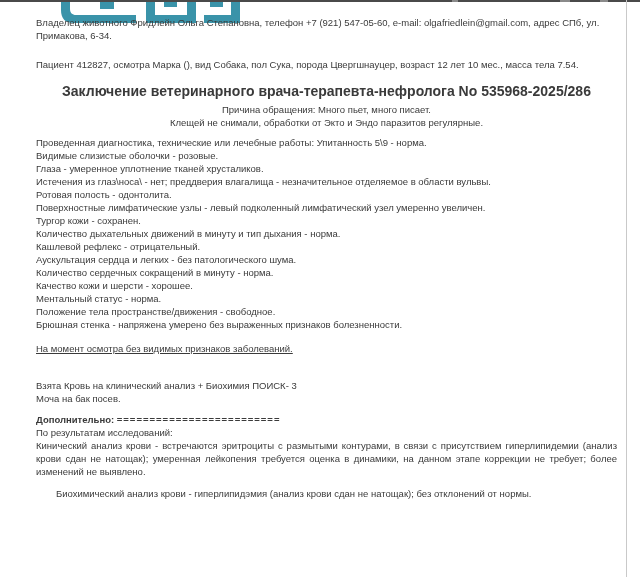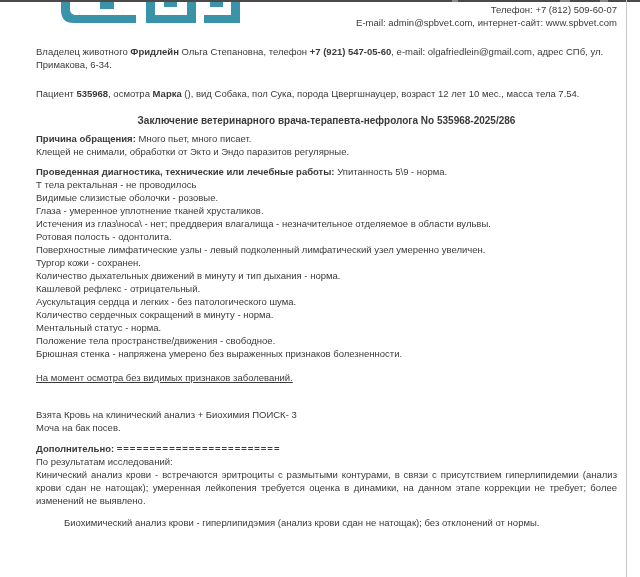--- a/index.html
+++ b/index.html
@@ -10,33 +10,33 @@
   }
   .top-line{position:absolute;top:0;left:0;width:640px;height:2px;background:#4a4a4a;}
   .page-edge{position:absolute;top:0;right:13px;width:1px;height:577px;background:#c9c9c9;}
   .remnant{position:absolute;top:0;height:2px;background:#8a8a8a;}
   .logo{position:absolute;left:58px;top:2px;width:182px;height:21px;}
   .content{
     position:absolute;left:36px;top:0;width:581px;
     font-size:9.5px;line-height:13px;
   }
   .contact{padding-top:3px;text-align:right;}
-  .b{font-weight:bold;}
+  .b{font-weight:normal;}
   .owner{margin:16px 0 0 0;}
   .patient{margin:16px 0 0 0;}
-  .title{margin:14px 0 0 0;text-align:center;font-weight:bold;font-size:10px;}
-  .reason{margin:5px 0 0 0;}
+  .title{margin:14px 0 0 0;text-align:center;font-weight:bold;font-size:14px;}
+  .reason{margin:5px 0 0 0;text-align:center;}
   .diag{margin:7px 0 0 0;}
   .finding{white-space:normal;}
   .summary{margin:11px 0 0 0;text-decoration:underline;}
   .procedures{margin:24px 0 0 0;}
   .additional{margin:8px 0 0 0;font-weight:bold;}
   .additional .sep{letter-spacing:1px;}
   .results-par{margin:0;text-align:justify;}
-  .biochem{margin:9px 0 0 12px;padding-left:16px;}
+  .biochem{margin:9px 0 0 4px;padding-left:16px;}
 </style>
 </head>
 <body>
 
 <div class="top-line"></div>
 <div class="page-edge"></div>
 <div class="remnant" style="left:452px;width:6px;"></div>
 <div class="remnant" style="left:560px;width:10px;"></div>
 <div class="remnant" style="left:600px;width:8px;"></div>
 
@@ -51,49 +51,45 @@
       <rect x="106" y="0" width="13" height="5"></rect>
       <rect x="146" y="13" width="36" height="8"></rect>
       <rect x="173" y="0" width="9" height="13"></rect>
       <rect x="152" y="0" width="13" height="5"></rect>
     </g>
   </svg>
 </div>
 
 <div class="content">
 
-  <div class="contact">
-    <div>Телефон: +7 (812) 509-60-07</div>
-    <div>E-mail: admin@spbvet.com, интернет-сайт: www.spbvet.com</div>
-  </div>
 
   <p class="owner"><span>Владелец животного </span><span class="b">Фридлейн</span><span> Ольга Степановна, телефон </span><span class="b">+7 (921) 547-05-60</span><span>, e-mail: olgafriedlein@gmail.com, адрес СПб, ул. Примакова, 6-34.</span></p>
 
-  <p class="patient"><span>Пациент </span><span class="b">535968</span><span>, осмотра </span><span class="b">Марка</span><span> (), вид Собака, пол Сука, порода Цвергшнауцер, возраст 12 лет 10 мес., масса тела 7.54.</span></p>
+  <p class="patient"><span>Пациент </span><span class="b">412827</span><span>, осмотра </span><span class="b">Марка</span><span> (), вид Собака, пол Сука, порода Цвергшнауцер, возраст 12 лет 10 мес., масса тела 7.54.</span></p>
 
   <div class="title">Заключение ветеринарного врача-терапевта-нефролога No 535968-2025/286</div>
 
   <div class="reason">
     <div><span class="b">Причина обращения:</span><span> Много пьет, много писает.</span></div>
     <div>Клещей не снимали, обработки от Экто и Эндо паразитов регулярные.</div>
   </div>
 
   <div class="diag">
     <div><span class="b">Проведенная диагностика, технические или лечебные работы:</span><span> Упитанность 5\9 - норма.</span></div>
-    <div class="finding">Т тела ректальная - не проводилось</div>
     <div class="finding">Видимые слизистые оболочки - розовые.</div>
     <div class="finding">Глаза - умеренное уплотнение тканей хрусталиков.</div>
     <div class="finding">Истечения из глаз\носа\ - нет; преддверия влагалища - незначительное отделяемое в области вульвы.</div>
     <div class="finding">Ротовая полость - одонтолита.</div>
     <div class="finding">Поверхностные лимфатические узлы - левый подколенный лимфатический узел умеренно увеличен.</div>
     <div class="finding">Тургор кожи - сохранен.</div>
     <div class="finding">Количество дыхательных движений в минуту и тип дыхания - норма.</div>
     <div class="finding">Кашлевой рефлекс - отрицательный.</div>
     <div class="finding">Аускультация сердца и легких - без патологического шума.</div>
     <div class="finding">Количество сердечных сокращений в минуту - норма.</div>
+    <div class="finding">Качество кожи и шерсти - хорошее.</div>
     <div class="finding">Ментальный статус - норма.</div>
     <div class="finding">Положение тела пространстве/движения - свободное.</div>
     <div class="finding">Брюшная стенка - напряжена умерено без выраженных признаков болезненности.</div>
   </div>
 
   <div class="summary">На момент осмотра без видимых признаков заболеваний.</div>
 
   <div class="procedures">
     <div>Взята Кровь на клинический анализ + Биохимия ПОИСК- 3</div>
     <div>Моча на бак посев.</div>

